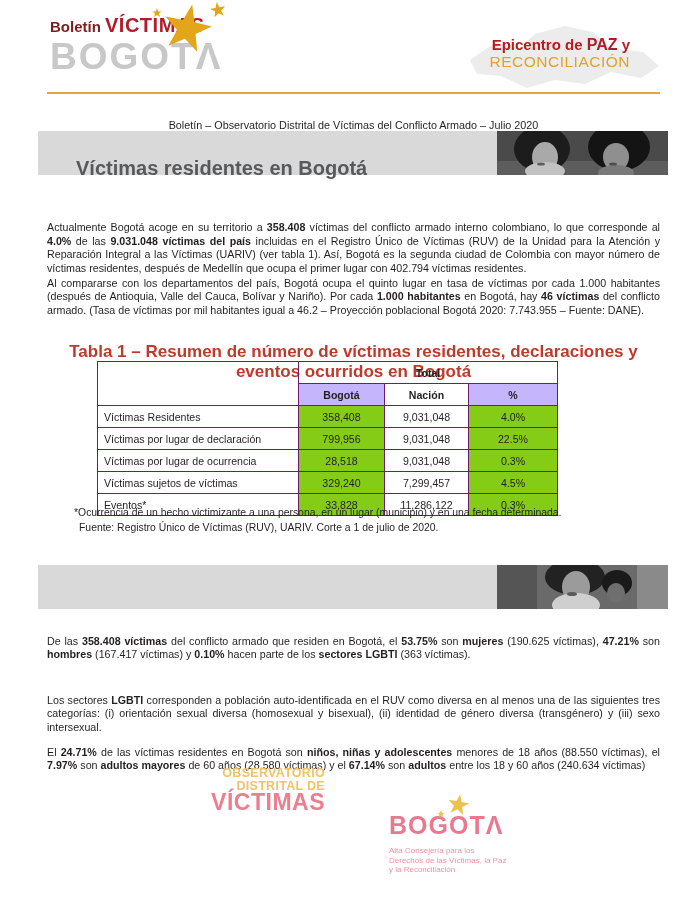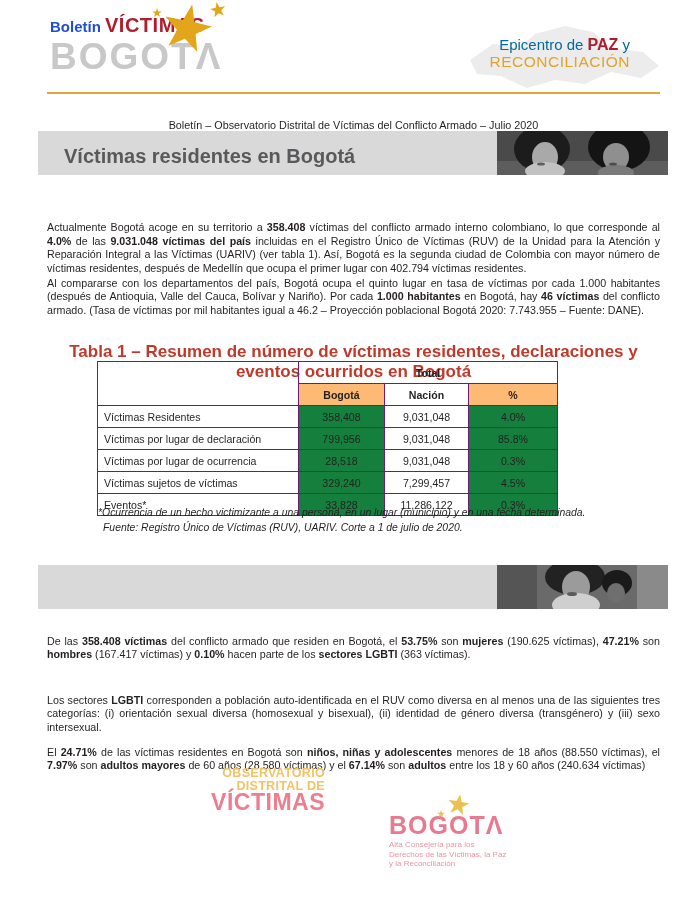--- a/index.html
+++ b/index.html
@@ -2,42 +2,42 @@
 <html><head>
 <meta charset="utf-8">
 <style>
   html,body{margin:0;padding:0;background:#fff;}
   .page{position:relative;width:700px;height:900px;background:#ffffff;
         font-family:"Liberation Sans",sans-serif;color:#231f20;overflow:hidden;}
 
   
   .logo{position:absolute;left:50px;top:14px;}
   .logo-line1{font-size:15px;white-space:nowrap;}
-  .logo-boletin{color:#1d4ed8;font-weight:bold;}
+  .logo-boletin{color:#7f1d1d;font-weight:bold;}
   .logo-victimas{color:#b01e2d;font-weight:bold;font-size:20px;letter-spacing:.5px;}
   .logo-bogota{color:#c8c8c8;font-weight:bold;font-size:37px;letter-spacing:2px;line-height:.95;margin-top:2px;}
   .star{position:absolute;}
   .star svg{display:block;}
   .star-big{left:112px;top:-10px;transform:rotate(12deg);}
   .star-s1{left:160px;top:-12px;transform:rotate(-10deg);}
   .star-s2{left:102px;top:-6px;}
 
   .map-blob{position:absolute;left:415px;top:22px;}
   .tagline{position:absolute;left:400px;top:36px;width:230px;text-align:right;line-height:17px;}
-  .tag-gold{color:#0369a1;font-size:15px;font-weight:400;}
+  .tag-gold{color:#b91c1c;font-size:15px;font-weight:700;}
   .tag-paz{color:#ad1e2d;font-size:16px;font-weight:bold;}
   .tag-rec{color:#e0a32b;font-size:15.5px;font-weight:normal;letter-spacing:.5px;}
 
   .gold-rule{position:absolute;left:47px;top:92px;width:613px;height:2px;background:#e8a33d;}
   .subtitle{position:absolute;left:47px;top:119px;width:613px;text-align:center;
             font-size:10.8px;color:#231f20;}
 
   
   .banner{position:absolute;left:38px;width:630px;height:44px;background:#d9d9d9;}
-  .banner h2{margin:4px;padding:10px 0 0 22px;font-size:20px;color:#58595b;font-weight:bold;}
+  .banner h2{margin:16px;padding:10px 0 0 22px;font-size:20px;color:#58595b;font-weight:bold;}
   .banner .photo{position:absolute;right:0;top:0;width:171px;height:44px;}
   #banner1{top:131px;}
   #banner2{top:565px;}
 
   
   .para{position:absolute;left:47px;width:613px;font-size:10.7px;line-height:13.7px;
         text-align:justify;color:#231f20;}
   .para b{font-weight:bold;}
   #p1{top:184px;margin-top:37px;} #p2{top:266px;} #p3{top:624px;} #p4{top:683px;} #p5{top:735px;}
 
@@ -45,39 +45,39 @@
   .tbl-title{position:absolute;left:47px;top:342px;width:613px;text-align:center;
              font-size:17px;font-weight:bold;color:#c0392b;}
   table.summary{position:absolute;left:97px;top:361px;border-collapse:collapse;
                 font-size:10.6px;color:#231f20;table-layout:fixed;}
   table.summary th,table.summary td{border:1px solid #701a75;padding:2.5px 6px;height:16px;}
   table.summary .w-label{width:201px;}
   table.summary .w-bog{width:86px;}
   table.summary .w-nac{width:84px;}
   table.summary .w-pct{width:89px;}
   table.summary th{font-weight:bold;text-align:center;}
-  .gray{background:#fdba74;}
-  .tint{background:#15803d;}
+  .gray{background:#c4b5fd;}
+  .tint{background:#84cc16;}
   td.label{text-align:left;}
   td.num{text-align:center;}
 
-  .footnotes{position:absolute;left:98px;top:506px;font-size:10.4px;font-style:italic;
+  .footnotes{position:absolute;left:74px;top:506px;font-size:10.4px;
              line-height:14.5px;color:#231f20;}
   .footnotes .fn2{padding-left:5px;}
 
   
   .foot-left{position:absolute;left:211px;top:767px;width:114px;text-align:right;}
   .obs-line{color:#f2c363;font-weight:bold;font-size:12.5px;line-height:12.5px;letter-spacing:.3px;}
   .obs-victimas{color:#ee7e8e;font-weight:bold;font-size:23px;line-height:21px;letter-spacing:.5px;}
 
   .foot-right{position:absolute;left:389px;top:794px;width:140px;}
   .fr-star{position:absolute;left:58px;top:0;transform:rotate(10deg);}
   .fr-star2{position:absolute;left:48px;top:10px;}
   .bogota-pink{color:#e8798f;font-weight:bold;font-size:25px;letter-spacing:1px;line-height:1;margin-top:19px;}
-  .fr-caption{color:#ec93a4;font-size:8px;line-height:9.5px;margin-top:2px;width:118px;}
+  .fr-caption{color:#ec93a4;font-size:8px;line-height:9.5px;margin-top:8px;width:118px;}
 </style>
 </head>
 <body>
 
 <div class="page">
 
   <div class="map-blob">
     <svg width="250" height="68" viewBox="0 0 250 68">
       <path d="M55 38 L78 22 L104 26 L120 12 L150 4 L178 10 L196 26 L228 30 L244 44 L226 56 L196 50 L170 62 L140 58 L112 66 L86 54 L62 52 Z" fill="#ececec"></path>
     </svg>
@@ -157,21 +157,21 @@
       <tr>
         <td class="label">Víctimas Residentes</td>
         <td class="num tint">358,408</td>
         <td class="num">9,031,048</td>
         <td class="num tint">4.0%</td>
       </tr>
       <tr>
         <td class="label">Víctimas por lugar de declaración</td>
         <td class="num tint">799,956</td>
         <td class="num">9,031,048</td>
-        <td class="num tint">85.8%</td>
+        <td class="num tint">22.5%</td>
       </tr>
       <tr>
         <td class="label">Víctimas por lugar de ocurrencia</td>
         <td class="num tint">28,518</td>
         <td class="num">9,031,048</td>
         <td class="num tint">0.3%</td>
       </tr>
       <tr>
         <td class="label">Víctimas sujetos de víctimas</td>
         <td class="num tint">329,240</td>

